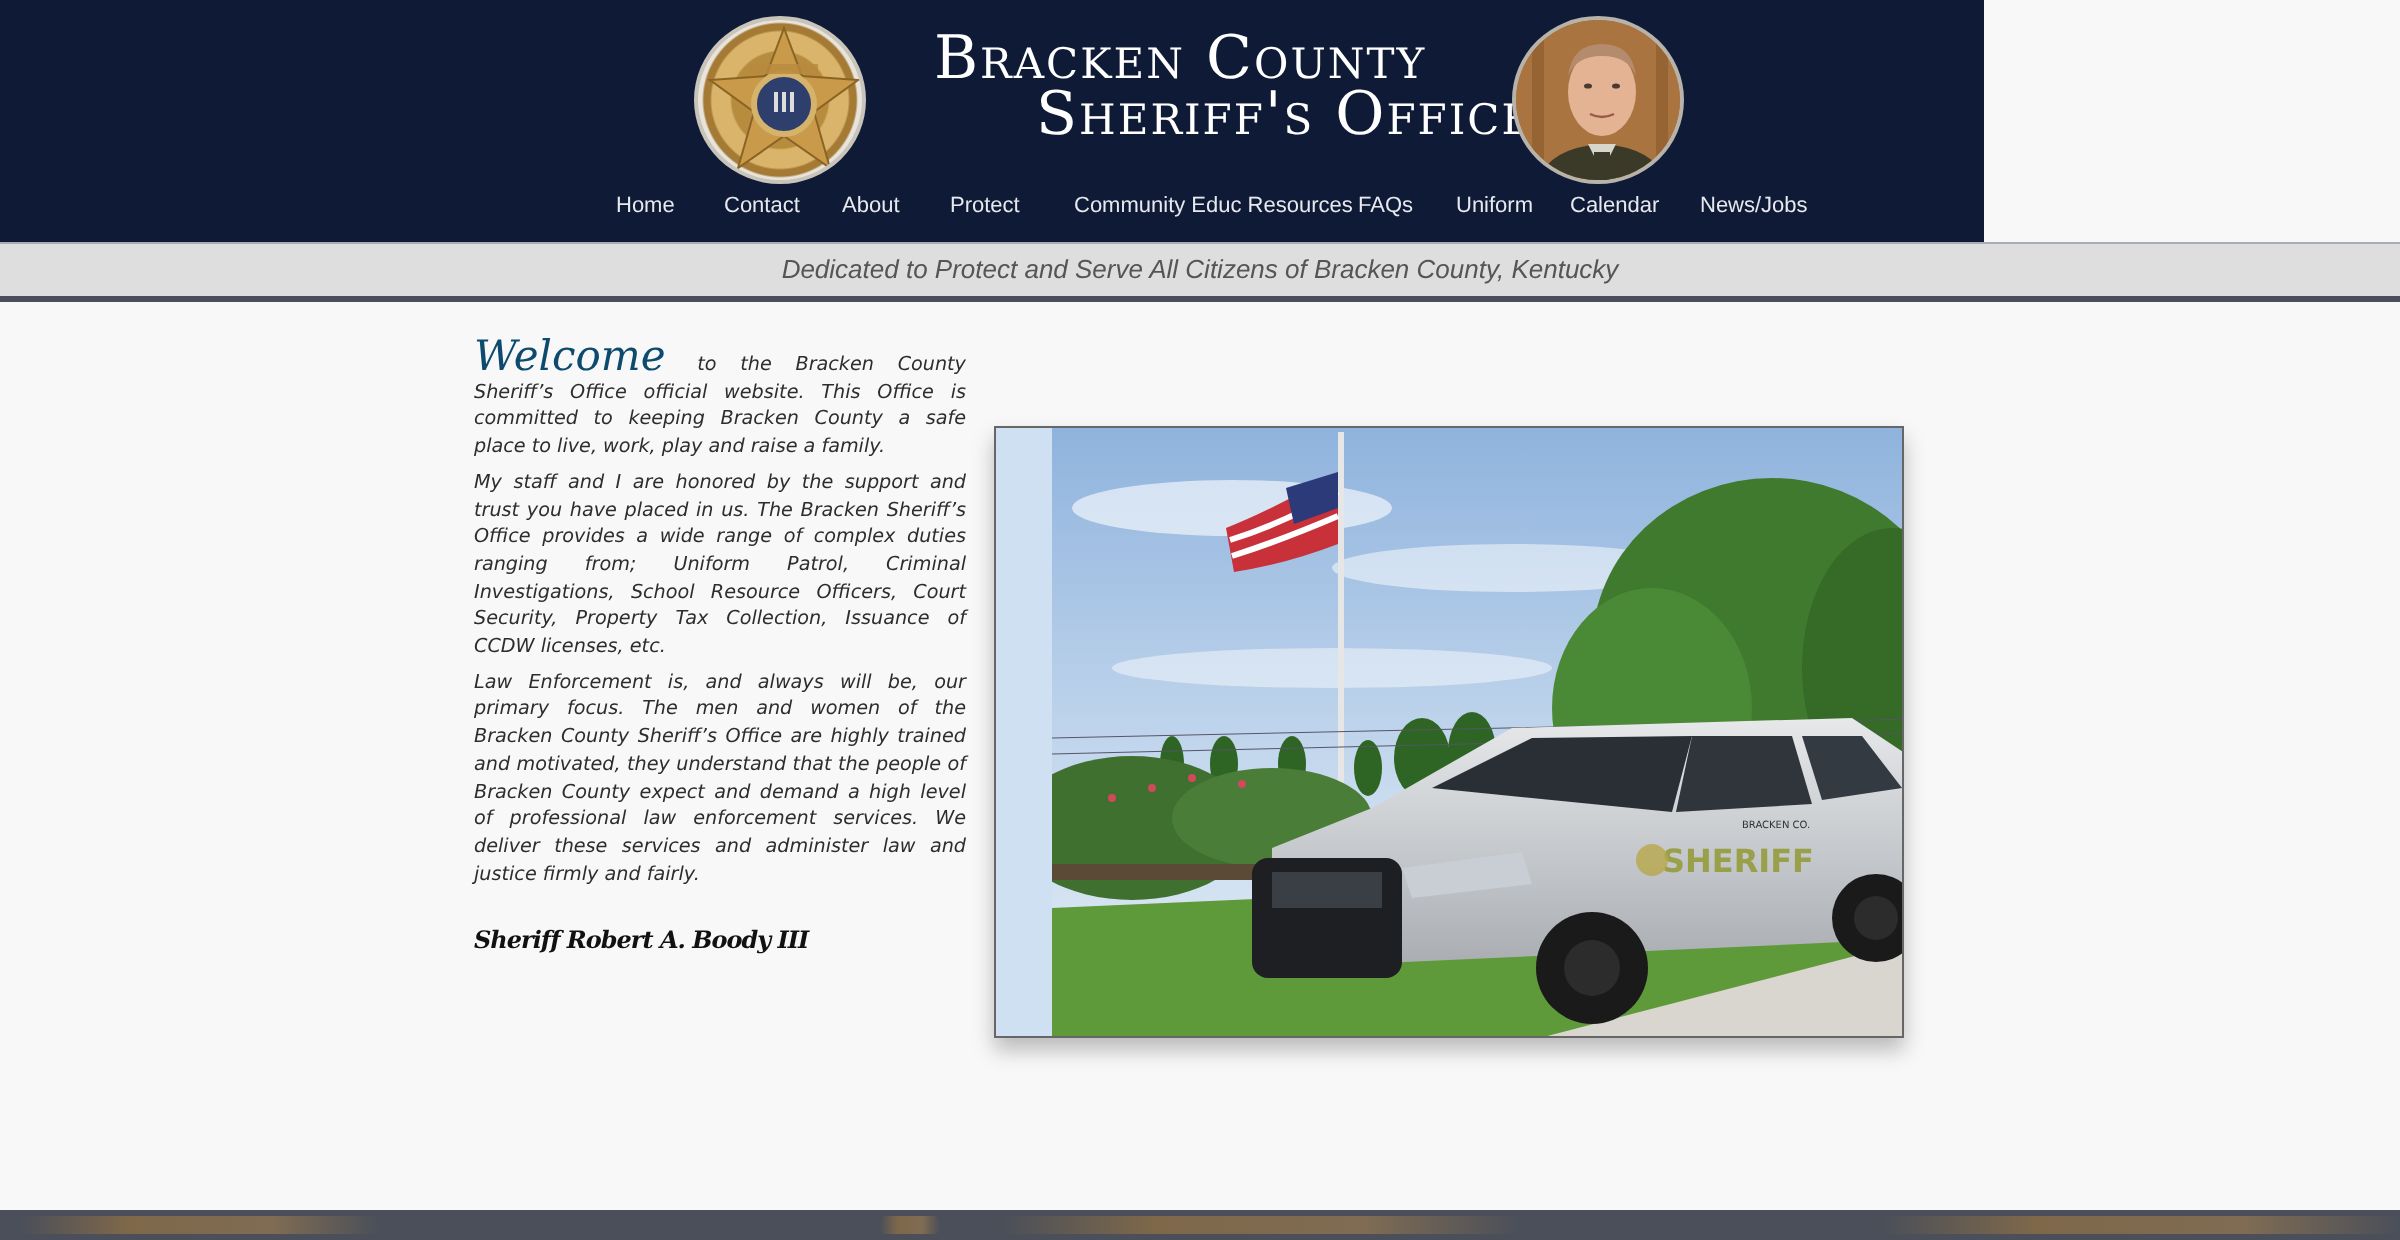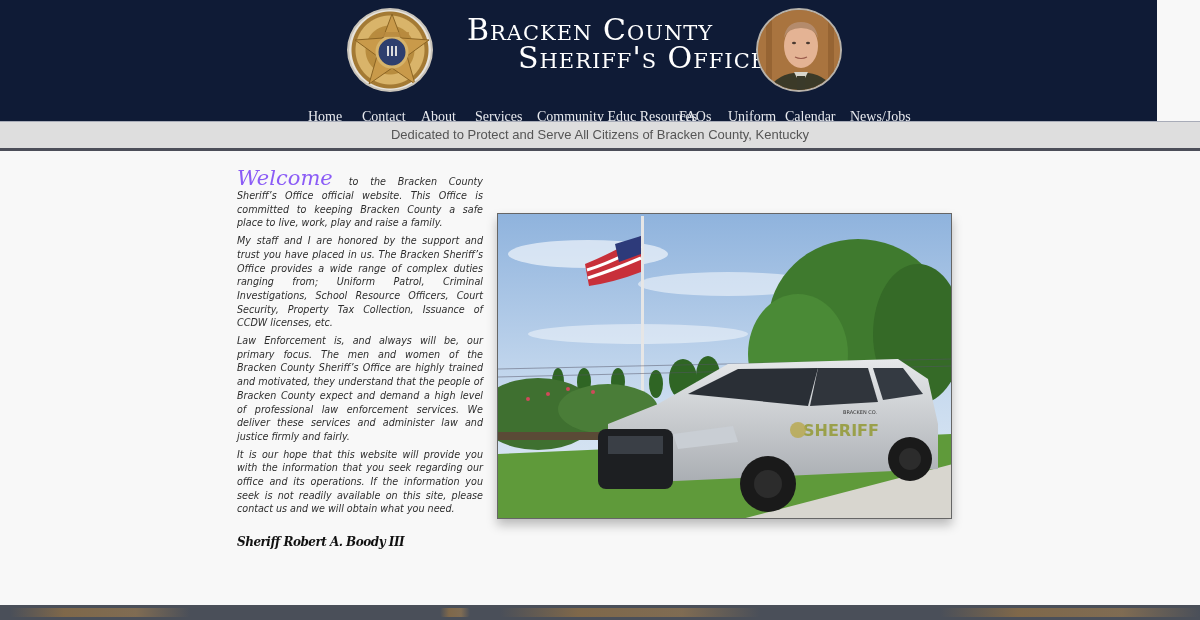--- a/index.html
+++ b/index.html
@@ -1,21 +1,21 @@
 <!DOCTYPE html>
 <html><head>
 <meta charset="utf-8">
 <style>
   * { box-sizing: border-box; margin: 0; padding: 0; }
   html, body { width: 1200px; height: 620px; overflow: hidden; background: #f8f8f8; }
   body { font-family: "DejaVu Sans", sans-serif; position: relative; }
 
   
   .header {
-    position: absolute; left: 0; top: 0; width: 1157px; height: 121px;
+    position: absolute; left: 0; top: 0; width: 992px; height: 121px;
     background: #0f1b36;
   }
   .badge {
     position: absolute; left: 347px; top: 8px; width: 86px; height: 84px;
     border-radius: 50%;
     background: radial-gradient(circle at 50% 50%, #2b3d6b 0 14px, #b88c3e 15px 24px, #d9b46a 25px 34px, #a47a34 35px 38px, #e8e4dc 39px 42px, #bdb7ad 43px);
     border: 2px solid #c9c4ba;
     overflow: hidden;
   }
   .badge svg { position: absolute; left: 0; top: 0; }
@@ -31,60 +31,61 @@
     font-family: "DejaVu Serif", serif; font-variant: small-caps;
     letter-spacing: 1px; white-space: nowrap;
   }
   .title-1 { left: 467px; top: 12px; font-size: 30px; }
   .title-2 { left: 507px; top: 40px; font-size: 30px; margin-left: 11px; }
 
   .nav {
     position: absolute; top: 97px; left: 0; width: 1200px; height: 16px;
   }
   .nav-item {
-    position: absolute; top: 12px; color: #e7e9ee; font-size: 14px;
-    font-family: Liberation Serif, serif; white-space: nowrap; cursor: pointer;
+    position: absolute; top: 0; color: #e7e9ee; font-size: 11px;
+    font-family: Liberation Sans, sans-serif; white-space: nowrap; cursor: pointer;
   }
 
   
   .tagline-bar {
     position: absolute; left: 0; top: 121px; width: 1200px; height: 27px;
-    background: #dedede; border-top: 1px solid #a8acb8;
+    background: #dedede; border-top: 1px solid #a8acb8; font-style: italic;
   }
   .tagline {
     position: absolute; left: 0; width: 1200px; top: 5px;
     text-align: center; color: #555; font-size: 13px;
     font-family: "Liberation Sans", sans-serif;
   }
   .tagline-border {
     position: absolute; left: 0; top: 148px; width: 1200px; height: 3px; background: #4c4e59;
   }
 
   
   .content-text {
     position: absolute; left: 237px; top: 167px; width: 246px;
     font-family: "DejaVu Sans", sans-serif; font-style: italic;
     font-size: 9.6px; line-height: 13.7px; color: #2d2d2d; text-align: justify;
   }
   .content-text p { margin-bottom: 4px; }
   .welcome {
-    font-family: "DejaVu Serif", serif; font-style: italic; font-size: 21px; color: #8b5cf6;
+    font-family: "DejaVu Serif", serif; font-style: italic; font-size: 21px; color: #0c4a6e;
     margin-right: 4px; line-height: 22px;
   }
   .signature {
     font-family: "DejaVu Serif", serif; font-style: italic; font-weight: bold;
     font-size: 12px; color: #111; letter-spacing: -0.5px; margin-top: 20px;
   }
 
   
   .photo-frame {
     position: absolute; left: 497px; top: 213px; width: 455px; height: 306px;
     border: 1px solid #666; background: #cfe0f2;
     box-shadow: 0 6px 10px rgba(0,0,0,0.25);
     overflow: hidden;
+    padding-left: 28px;
   }
 
   
   .footer {
     position: absolute; left: 0; top: 605px; width: 1200px; height: 15px;
     background: #4a4f59;
   }
   .footer-deco {
     position: absolute; top: 3px; height: 9px; border-radius: 3px;
     background: linear-gradient(90deg, rgba(120,95,60,0) 0%, rgba(140,110,70,0.8) 30%, rgba(150,120,80,0.7) 70%, rgba(120,95,60,0) 100%);
@@ -121,42 +122,41 @@
       <ellipse cx="36" cy="33" rx="2" ry="1.3" fill="#4a3a30"></ellipse>
       <ellipse cx="50" cy="33" rx="2" ry="1.3" fill="#4a3a30"></ellipse>
       <path d="M37,47 Q43,50 49,47" stroke="#9a5a4a" stroke-width="1.2" fill="none"></path>
     </svg>
   </div>
 
   <nav class="nav">
     <a class="nav-item" style="left:308px">Home</a>
     <a class="nav-item" style="left:362px">Contact</a>
     <a class="nav-item" style="left:421px">About</a>
-    <a class="nav-item" style="left:475px">Services</a>
+    <a class="nav-item" style="left:475px">Protect</a>
     <a class="nav-item" style="left:537px">Community Educ Resources</a>
     <a class="nav-item" style="left:679px">FAQs</a>
     <a class="nav-item" style="left:728px">Uniform</a>
     <a class="nav-item" style="left:785px">Calendar</a>
     <a class="nav-item" style="left:850px">News/Jobs</a>
   </nav>
 </div>
 
 <div class="tagline-bar">
   <div class="tagline">Dedicated to Protect and Serve All Citizens of Bracken County, Kentucky</div>
 </div>
 <div class="tagline-border"></div>
 
 <div class="content-text">
   <p>
     <span class="welcome">Welcome</span>
     <span>to the Bracken County Sheriff’s Office official website. This Office is committed to keeping Bracken County a safe place to live, work, play and raise a family.</span>
   </p>
   <p>My staff and I are honored by the support and trust you have placed in us. The Bracken Sheriff’s Office provides a wide range of complex duties ranging from; Uniform Patrol, Criminal Investigations, School Resource Officers, Court Security, Property Tax Collection, Issuance of CCDW licenses, etc.</p>
   <p>Law Enforcement is, and always will be, our primary focus. The men and women of the Bracken County Sheriff’s Office are highly trained and motivated, they understand that the people of Bracken County expect and demand a high level of professional law enforcement services. We deliver these services and administer law and justice firmly and fairly.</p>
-  <p>It is our hope that this website will provide you with the information that you seek regarding our office and its operations. If the information you seek is not readily available on this site, please contact us and we will obtain what you need.</p>
   <div class="signature">Sheriff Robert A. Boody III</div>
 </div>
 
 <div class="photo-frame">
   <svg width="455" height="306" viewBox="0 0 455 306" preserveAspectRatio="none">
     <defs>
       <linearGradient id="sky" x1="0" y1="0" x2="0" y2="1">
         <stop offset="0" stop-color="#8fb3dd"></stop>
         <stop offset="0.6" stop-color="#c9dbef"></stop>
         <stop offset="1" stop-color="#e2ecf5"></stop>

